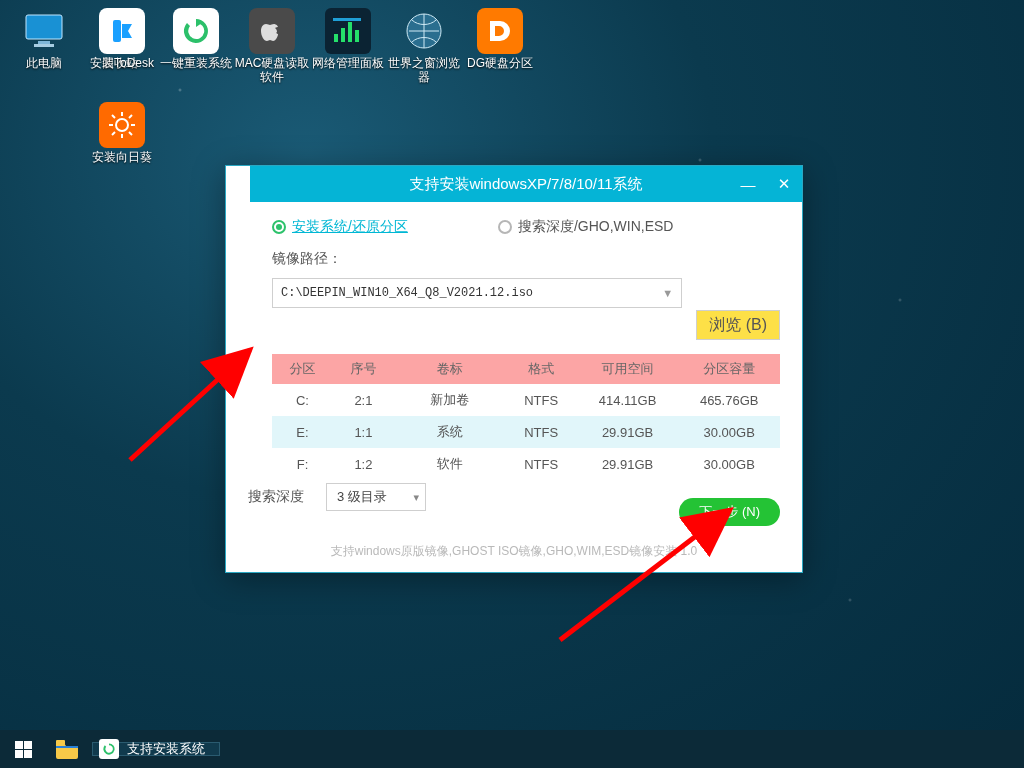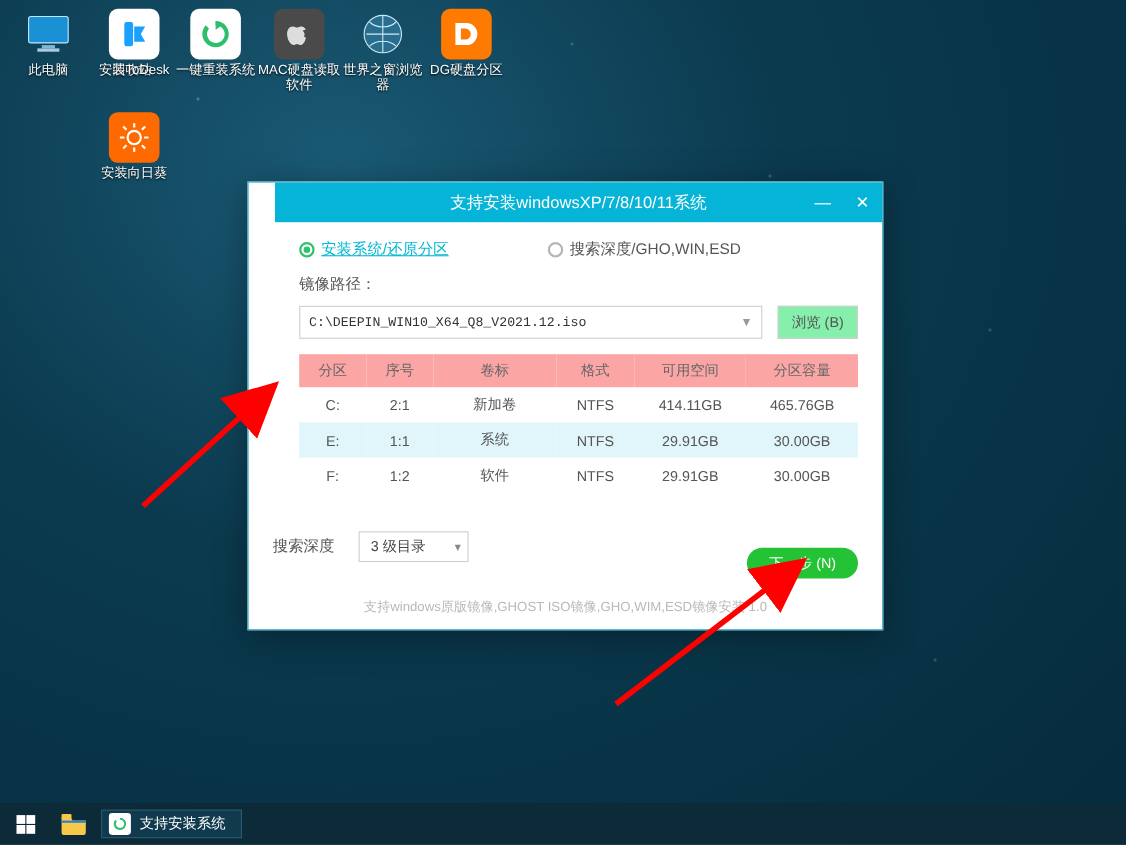--- a/index.html
+++ b/index.html
@@ -43,40 +43,40 @@
   .rcircle { width: 14px; height: 14px; border-radius: 50%; border: 2px solid #b6b6b6; display: inline-block; position: relative; }
   .rcircle.checked { border-color: #2dc26b; }
   .rcircle.checked::after { content:""; position:absolute; inset:2px; border-radius:50%; background:#2dc26b; }
   .radio .rt1 { color: #00b7d4; text-decoration: underline; }
   .radio .rt2 { color: #555; }
   .label { color: #555; font-size: 14px; margin-bottom: 10px; }
   .pathrow { display: flex; gap: 14px; align-items: flex-start; margin-bottom: 14px; }
   .pathbox { flex: 1; height: 30px; border: 1px solid #cfcfcf; display: flex; align-items: center; padding: 0 8px; justify-content: space-between; }
   .pathbox input { border: none; outline: none; font-family: "Courier New", monospace; font-size: 12px; flex: 1; color: #333; }
   .dd-caret { color: #999; font-size: 11px; }
-  .browse { height: 30px; border: 1px solid #cfcfcf; background: #86efac; padding: 0 12px; font-size: 13px; color: #555; cursor: pointer; }
+  .browse { height: 30px; border: 1px solid #cfcfcf; background: #fde047; padding: 0 12px; font-size: 16px; color: #555; cursor: pointer; margin-top: 32px; }
   table.parts { width: 100%; border-collapse: collapse; font-size: 13px; color: #555; }
   table.parts th { background: #fca5a5; font-weight: normal; padding: 6px 0; color: #666; }
   table.parts td { padding: 7px 0; text-align: center; }
   table.parts tr.sel td { background: #e1f6fa; }
   .footer { position: absolute; left: 0; right: 0; bottom: 0; padding: 12px 22px 12px 22px; }
   .searchrow { display: flex; align-items: center; gap: 22px; margin-bottom: 32px; }
   .searchrow .sel { height: 28px; border: 1px solid #cfcfcf; padding: 0 22px 0 10px; font-size: 13px; color: #444; display: inline-flex; align-items: center; position: relative; min-width: 100px; }
   .searchrow .sel::after { content: "▾"; position: absolute; right: 6px; color: #888; font-size: 11px; }
   .nextbtn { position: absolute; right: 22px; bottom: 46px; background: #24c335; color: #fff; border: none; border-radius: 14px; height: 28px; padding: 0 20px; font-size: 13px; cursor: pointer; }
   .support { text-align: center; color: #b9b9b9; font-size: 12px; }
   
   .arrow { position: absolute; pointer-events: none; }
   
   .taskbar { position: absolute; left: 0; right: 0; bottom: 0; height: 38px; background: #0c2a38; display: flex; align-items: center; color: #fff; }
   .start { width: 46px; height: 38px; display: flex; align-items: center; justify-content: center; }
   .winlogo { display: grid; grid-template-columns: 8px 8px; grid-template-rows: 8px 8px; gap: 1px; }
   .winlogo span { background: #fff; }
   .tbicon { width: 42px; height: 38px; display: flex; align-items: center; justify-content: center; }
-  .tbapp { height: 26px; background: #103a4d; border: 1px solid #2a5b70; display: flex; align-items: center; gap: 8px; padding: 0 14px 0 6px; font-size: 13px; margin-left: 4px; }
+  .tbapp { height: 14px; background: #103a4d; border: 1px solid #2a5b70; display: flex; align-items: center; gap: 8px; padding: 0 14px 0 6px; font-size: 13px; margin-left: 4px; }
   .tbapp .ico { width: 20px; height: 20px; background: #fff; border-radius: 3px; display:flex; align-items:center; justify-content:center; }
   .tray { margin-left: auto; display: flex; align-items: center; gap: 14px; padding-right: 8px; font-size: 12px; }
   .tray .clock { text-align: right; line-height: 14px; font-size: 12px; }
   .tray svg { display:block; }
 </style>
 </head>
 <body>
 
 <div class="desktop">
   <div class="col-left">
@@ -108,20 +108,32 @@
         </div>
       <div class="lbl">一键重装系统</div>
     </div>
     <div class="dicon">
       <div class="box" style="background:#4a4a4a;border-radius:8px">
           <svg width="26" height="26" viewBox="0 0 26 26">
             <path d="M18 14c0-3-2-4-2-4 1-1 3-1 3-1-1-3-4-3-4-3-2 0-3 1-4 1s-2-1-4-1c-3 0-5 3-5 7 0 5 3 10 6 10 1 0 2-1 3-1s2 1 3 1c3 0 5-5 5-7-3-1-1-2-1-2z" fill="#ddd"></path>
           </svg>
         </div>
       <div class="lbl">MAC硬盘读取软件</div>
+    </div>
+    <div class="dicon">
+      <div class="box" style="background:#0b2333;border-radius:6px">
+          <svg width="34" height="30" viewBox="0 0 34 30">
+            <rect x="3" y="18" width="4" height="8" fill="#25e06a"></rect>
+            <rect x="10" y="12" width="4" height="14" fill="#25e06a"></rect>
+            <rect x="17" y="6" width="4" height="20" fill="#25e06a"></rect>
+            <rect x="24" y="14" width="4" height="12" fill="#25e06a"></rect>
+            <rect x="2" y="2" width="28" height="3" fill="#1f9fd6"></rect>
+          </svg>
+        </div>
+      <div class="lbl">网络管理面板</div>
     </div>
     <div class="dicon">
       <div class="box">
           <svg width="42" height="42" viewBox="0 0 42 42">
             <circle cx="21" cy="21" r="17" fill="#2a6e8f" stroke="#cfeaf5" stroke-width="1"></circle>
             <path d="M6 21h30M21 4v34M9 10c6 6 18 6 24 0M9 32c6-6 18-6 24 0" stroke="#cfeaf5" stroke-width="1" fill="none"></path>
           </svg>
         </div>
       <div class="lbl">世界之窗浏览器</div>
     </div>

